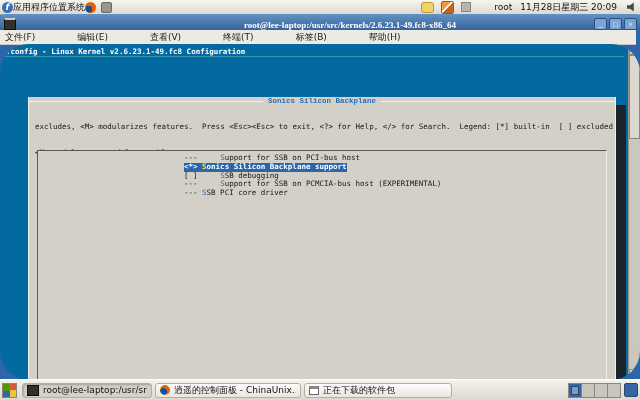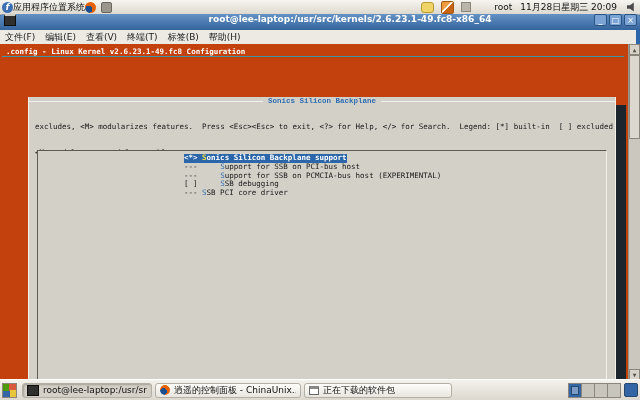--- a/index.html
+++ b/index.html
@@ -23,35 +23,35 @@
     background:linear-gradient(135deg,#f09a3e 40%,#fff 42%,#fff 52%,#c86414 54%);border:1px solid #a05a14;}
   .tray-mini{width:8px;height:8px;background:#b9b5aa;border:1px solid #8a867c;margin-left:7px;}
   .panel-user{margin-left:23px;}
   .panel-clock{margin:0 10px 0 8px;}
   .speaker{width:10px;height:10px;margin-right:3px;background:#4a4a4a;
     clip-path:polygon(0 32%,30% 32%,68% 4%,68% 96%,30% 68%,0 68%);}
 
   
   .titlebar{position:absolute;top:14px;left:0;right:0;height:16px;
     background:linear-gradient(#6492c5,#35649d);border-radius:4px 4px 0 0;
-    display:flex;align-items:flex-start;}
+    display:flex;align-items:flex-end;font-family:Liberation Serif, serif;}
   .term-app-icon{width:10px;height:9px;background:#30302e;border:1px solid #0e0e0e;
     border-top:2px solid #cfcdc6;margin-left:4px;}
   .title-text{position:absolute;left:120px;right:60px;text-align:center;
     color:#fff;font-weight:bold;font-size:9px;white-space:nowrap;overflow:hidden;}
   .win-btns{margin-left:auto;display:flex;gap:2px;margin-right:3px;}
   .win-btn{width:13px;height:12px;border-radius:2px;background:#7ba3d3;border:1px solid #28527f;
     color:#fff;font-size:8px;line-height:11px;text-align:center;box-sizing:border-box;}
   .menubar{position:absolute;top:30px;left:0;right:4px;height:14px;background:#edeae4;
-    border-bottom:1px solid #c9c5bc;display:flex;align-items:center;font-size:9px;color:#1a1a1a;}
+    border-bottom:1px solid #c9c5bc;display:flex;align-items:center;font-size:9px;color:#1a1a1a;gap:32px;}
   .menubar .mitem{padding:0 5px;line-height:13px;}
 
   
-  .term{position:absolute;top:44px;left:0;right:0;height:336px;background:#c2410c;
-    font-family:"DejaVu Sans Mono",monospace;font-size:7.5px;overflow:hidden;}
+  .term{position:absolute;top:44px;left:0;right:0;height:336px;background:#0369a1;
+    font-family:"DejaVu Sans Mono",monospace;font-size:7.5px;overflow:hidden;border-radius:29px;}
   .kc-header{position:absolute;top:3px;left:6px;color:#fff;font-weight:bold;white-space:pre;}
   .kc-topline{position:absolute;top:12px;left:2px;right:16px;height:1px;background:#3997ad;}
 
   .kdialog{position:absolute;left:28px;top:53px;width:588px;height:308px;
     background:#d3d0c8;border:1px solid #f2f0e9;border-top:none;box-sizing:border-box;
     box-shadow:10px 8px 0 0 #1c242e;}
   .kd-titlerow{position:absolute;top:0;left:0;right:0;height:8px;display:flex;align-items:center;gap:5px;font-family:Liberation Mono, monospace;}
   .kd-titlerow .hline{flex:1;height:1px;background:#f2f0e9;}
   .kd-title{color:#2f6eb3;font-weight:bold;white-space:pre;}
   .kd-instr{position:absolute;top:9px;left:6px;right:2px;color:#161616;
@@ -149,24 +149,24 @@
         <div class="kd-title">Sonics Silicon Backplane</div>
         <div class="hline"></div>
       </div>
       <div class="kd-instr">
         <div>excludes, &lt;M&gt; modularizes features.  Press &lt;Esc&gt;&lt;Esc&gt; to exit, &lt;?&gt; for Help, &lt;/&gt; for Search.  Legend: [*] built-in  [ ] excluded</div>
         <div>&lt;M&gt; module  &lt; &gt; module capable</div>
       </div>
 
       <div class="klistbox">
         <div class="kitems">
+          <div class="trow"><span class="pre">---     </span><span class="hot">S</span><span>upport for SSB on PCI-bus host</span></div>
           <div class="trow sel"><span class="pre">&lt;*&gt; </span><span class="hot">S</span><span>onics Silicon Backplane support</span></div>
-          <div class="trow"><span class="pre">---     </span><span class="hot">S</span><span>upport for SSB on PCI-bus host</span></div>
+          <div class="trow"><span class="pre">[ ]     </span><span class="hot">S</span><span>SB debugging</span></div>
           <div class="trow"><span class="pre">---     </span><span class="hot">S</span><span>upport for SSB on PCMCIA-bus host (EXPERIMENTAL)</span></div>
-          <div class="trow"><span class="pre">[ ]     </span><span class="hot">S</span><span>SB debugging</span></div>
           <div class="trow"><span class="pre">--- </span><span class="hot">S</span><span>SB PCI core driver</span></div>
         </div>
       </div>
 
     </div>
 
     <div class="scrollbar">
       <div class="sb-arrow">▲</div>
       <div class="sb-thumb"></div>
       <div class="sb-arrow sb-down">▼</div>

